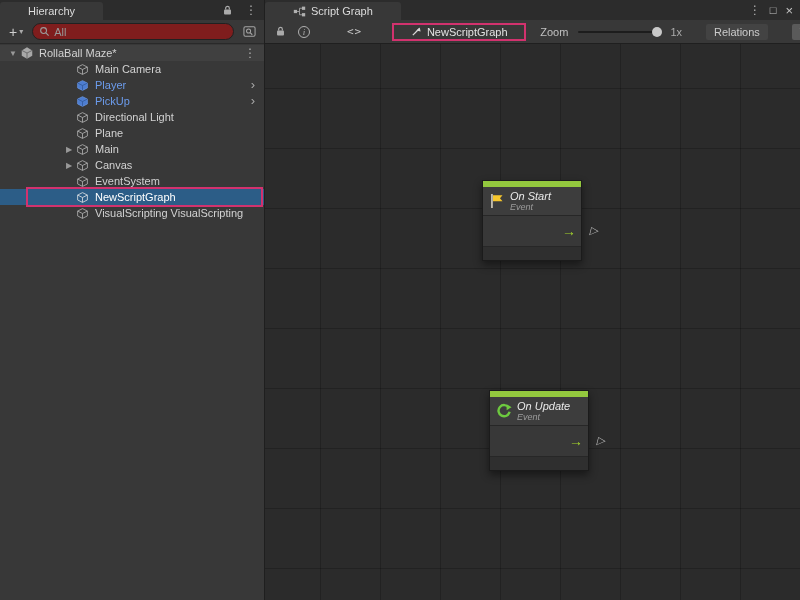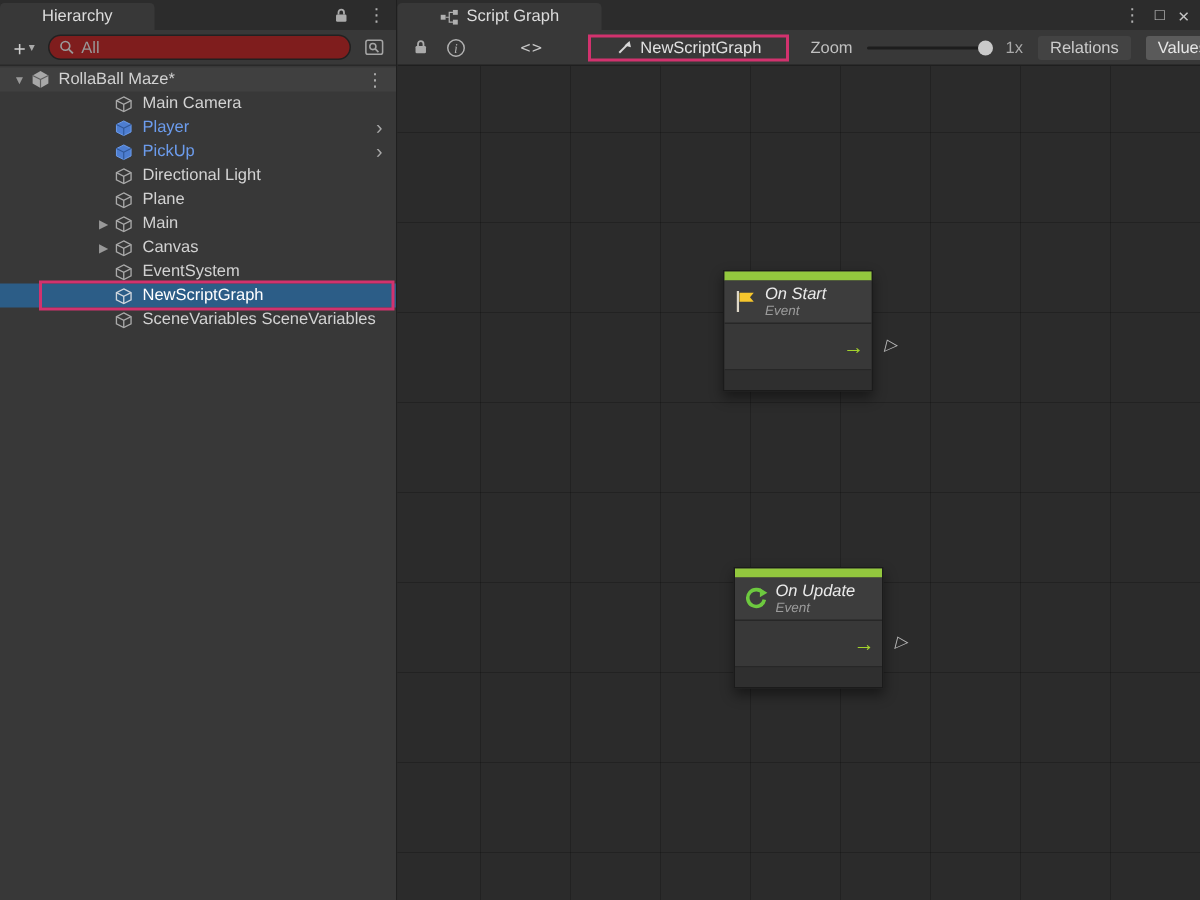--- a/index.html
+++ b/index.html
@@ -44,21 +44,21 @@
   .right { flex:1; min-width:0; display:flex; flex-direction:column; }
   .gtoolbar { height:24px; background:#383838; border-bottom:1px solid #1f1f1f; display:flex; align-items:center; padding:0 6px; flex:none; overflow:hidden; position:relative; }
   .icon-btn { color:#b8b8b8; display:flex; align-items:center; justify-content:center; width:18px; height:18px; flex:none; }
   .info-circle { width:12px; height:12px; border:1px solid #b0b0b0; border-radius:50%; color:#b0b0b0; font-size:9px; font-style:italic; display:flex; align-items:center; justify-content:center; font-family:"Liberation Serif", serif; }
   .code-glyph { font-family:"DejaVu Sans Mono", monospace; color:#c8c8c8; font-size:11px; letter-spacing:1px; margin-left:34px; }
   .name-box { margin-left:30px; width:134px; height:18px; border:2px solid #d2326e; display:flex; align-items:center; justify-content:center; gap:5px; color:#e2e2e2; flex:none; }
   .zoom-label { margin-left:14px; color:#c0c0c0; }
   .zoom-track { margin-left:10px; width:82px; height:2px; background:#1d1d1d; border-radius:1px; position:relative; flex:none; }
   .zoom-thumb { position:absolute; right:-2px; top:-4px; width:10px; height:10px; border-radius:50%; background:#c9c9c9; }
   .zoom-value { margin-left:10px; color:#aaaaaa; }
-  .tbtn { margin-left:10px; padding:2px 8px; border-radius:2px; background:#434343; color:#cccccc; flex:none; }
+  .tbtn { margin-left:24px; padding:2px 8px; border-radius:2px; background:#434343; color:#cccccc; flex:none; }
   .tbtn.active { background:#5a5a5a; color:#e6e6e6; }
 
   .canvas {
     flex:1; position:relative; overflow:hidden;
     background-color:#2b2b2b;
     background-image:
       linear-gradient(to right, rgba(0,0,0,0.22) 1px, transparent 1px),
       linear-gradient(to bottom, rgba(0,0,0,0.22) 1px, transparent 1px);
     background-size:60px 60px;
     background-position:-5px -16px;
@@ -237,21 +237,21 @@
       </div>
 
       <div class="row">
         <span class="tw"></span>
         <span class="obj-icon">
           <svg viewBox="0 0 16 16" width="13" height="13">
               <path d="M8 2 14 5v6L8 14 2 11V5z" fill="none" stroke="currentColor" stroke-width="1.1"></path>
               <path d="M2 5l6 3 6-3M8 8v6" fill="none" stroke="currentColor" stroke-width="1.1"></path>
             </svg>
         </span>
-        <span class="lbl">SceneVariables SceneVariables</span>
+        <span class="lbl">VisualScripting VisualScripting</span>
       </div>
     </div>
   </div>
 
   <div class="right">
     <div class="tabbar">
       <div class="tab">
         <span style="display:flex;">
           <svg viewBox="0 0 16 16" width="13" height="13">
               <rect x="1" y="6" width="4" height="4" fill="#b0b0b0"></rect>
@@ -318,21 +318,21 @@
             <span class="node-sub">Event</span>
           </span>
         </div>
         <div class="node-body">
           <span class="flow-arrow">→</span>
           <span class="port">▷</span>
         </div>
         <div class="node-footer"></div>
       </div>
 
-      <div class="node" style="left:224px; top:334px;">
+      <div class="node" style="left:224px; top:346px;">
         <div class="node-top"></div>
         <div class="node-header">
           <span class="node-icon">
             <svg viewBox="0 0 16 16" width="16" height="16">
                 <path d="M12.8 4.6 A5.6 5.6 0 1 0 13.6 8.8" fill="none" stroke="#6dc93f" stroke-width="2.4"></path>
                 <polygon points="10.6,1.2 15.6,4.2 10.6,7.2" fill="#6dc93f"></polygon>
               </svg>
           </span>
           <span class="node-titles">
             <span class="node-title">On Update</span>

